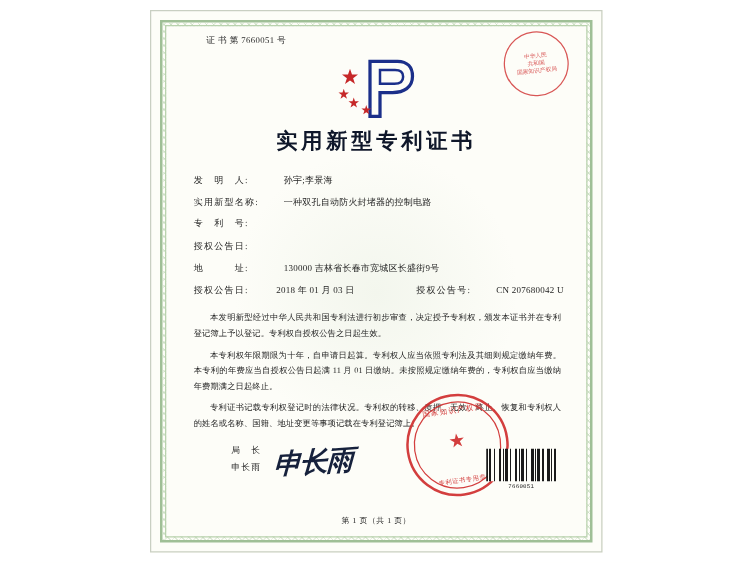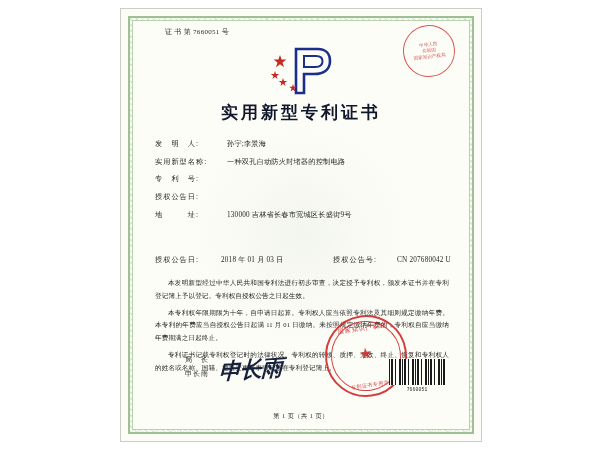--- a/index.html
+++ b/index.html
@@ -173,21 +173,20 @@
   .dual-right {
     display: flex;
     align-items: baseline;
     margin-left: 10px;
   }
   .dual-right .field-label2 {
     width: 64px;
     flex: 0 0 64px;
     letter-spacing: 1px;
     white-space: nowrap;
-    margin-top: 28px;
   }
 
   .body-text {
     margin: 12px 12px 0 14px;
     font-size: 6.6px;
     line-height: 1.95;
     color: #1f1f1f;
     text-align: justify;
     text-indent: 13px;
     letter-spacing: 0.1px;

